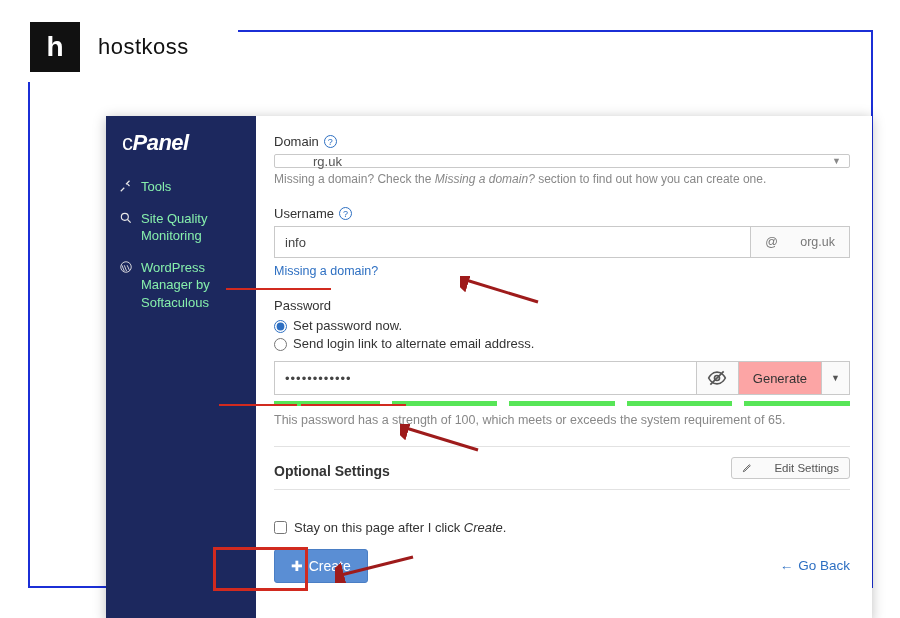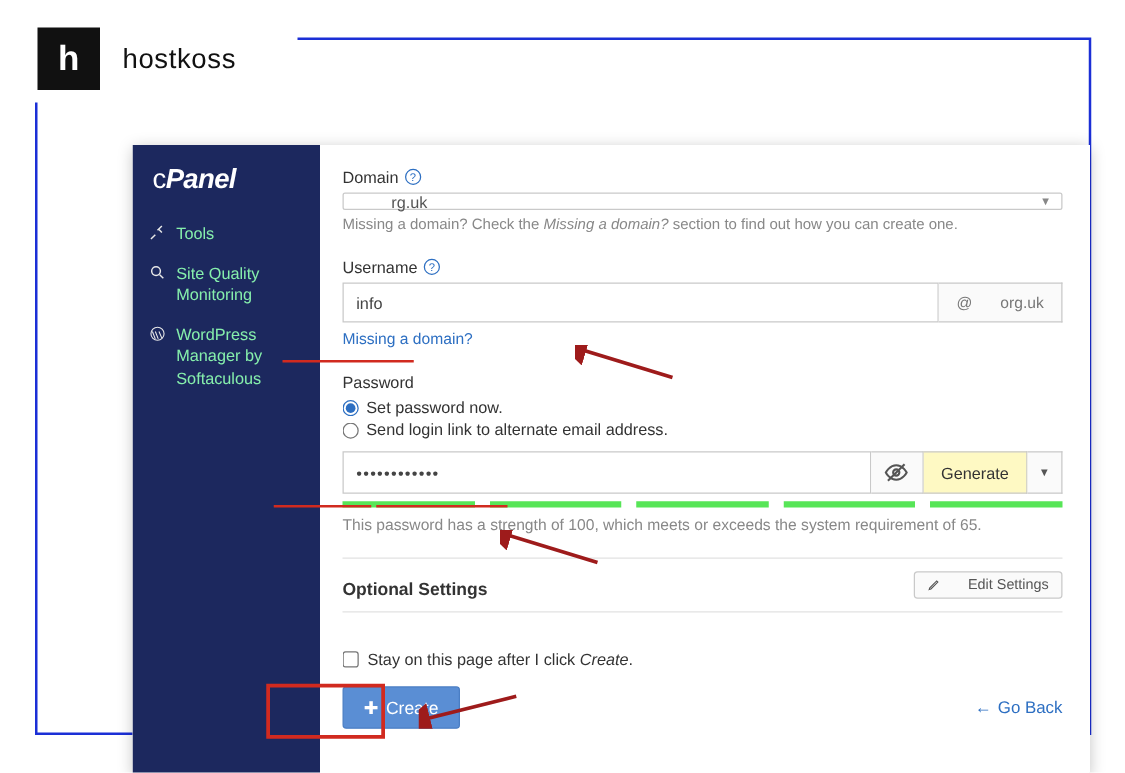--- a/index.html
+++ b/index.html
@@ -36,21 +36,21 @@
   .user-row .suffix { border: 1px solid #c9c9c9; border-left: 0; height: 32px; padding: 0 14px; display: flex; align-items: center; color: #777; background: #fafafa; font-size: 12.5px; letter-spacing: 3px; }
 
   .link { color: #2d6fc2; font-size: 12.5px; text-decoration: none; cursor: pointer; display: inline-block; margin-top: 6px; }
 
   .radio-row { display: flex; align-items: flex-end; gap: 6px; font-size: 13px; color: #333; margin-bottom: 3px; }
   .radio-row input { accent-color: #2d6fc2; }
 
   .pw-row { display: flex; margin-top: 10px; }
   .pw-row .pw-input { flex: 1; border: 1px solid #c9c9c9; height: 34px; padding: 0 10px; font-size: 13px; letter-spacing: 1px; color: #444; }
   .pw-row .pw-eye { width: 42px; border: 1px solid #c9c9c9; border-left: 0; display: flex; align-items: center; justify-content: center; cursor: pointer; background: #fafafa; }
-  .pw-row .pw-gen { border: 1px solid #c9c9c9; border-left: 0; padding: 0 14px; display: flex; align-items: center; cursor: pointer; font-size: 13px; background: #fef9c3; color: #333; }
+  .pw-row .pw-gen { border: 1px solid #c9c9c9; border-left: 0; padding: 0 14px; display: flex; align-items: center; cursor: pointer; font-size: 13px; background: #fca5a5; color: #333; }
   .pw-row .pw-caret { width: 28px; border: 1px solid #c9c9c9; border-left: 0; display: flex; align-items: center; justify-content: center; cursor: pointer; background: #fafafa; font-size: 9px; color: #555; }
 
   .strength { display: flex; gap: 12px; margin-top: 6px; }
   .strength div { flex: 1; height: 5px; background: #57e557; }
   .strength-text { color: #888; font-size: 12.5px; margin-top: 6px; line-height: 1.4; }
 
   .opt-head { display: flex; justify-content: space-between; align-items: flex-end; border-top: 1px solid #e2e2e2; border-bottom: 1px solid #e2e2e2; padding: 10px 0; margin-top: 16px; }
   .opt-head h4 { font-size: 14px; font-weight: 700; }
   .edit-btn { border: 1px solid #c9c9c9; border-radius: 3px; padding: 4px 10px; font-size: 11.5px; color: #555; display: flex; align-items: center; gap: 21px; cursor: pointer; background: #fafafa; }
 

